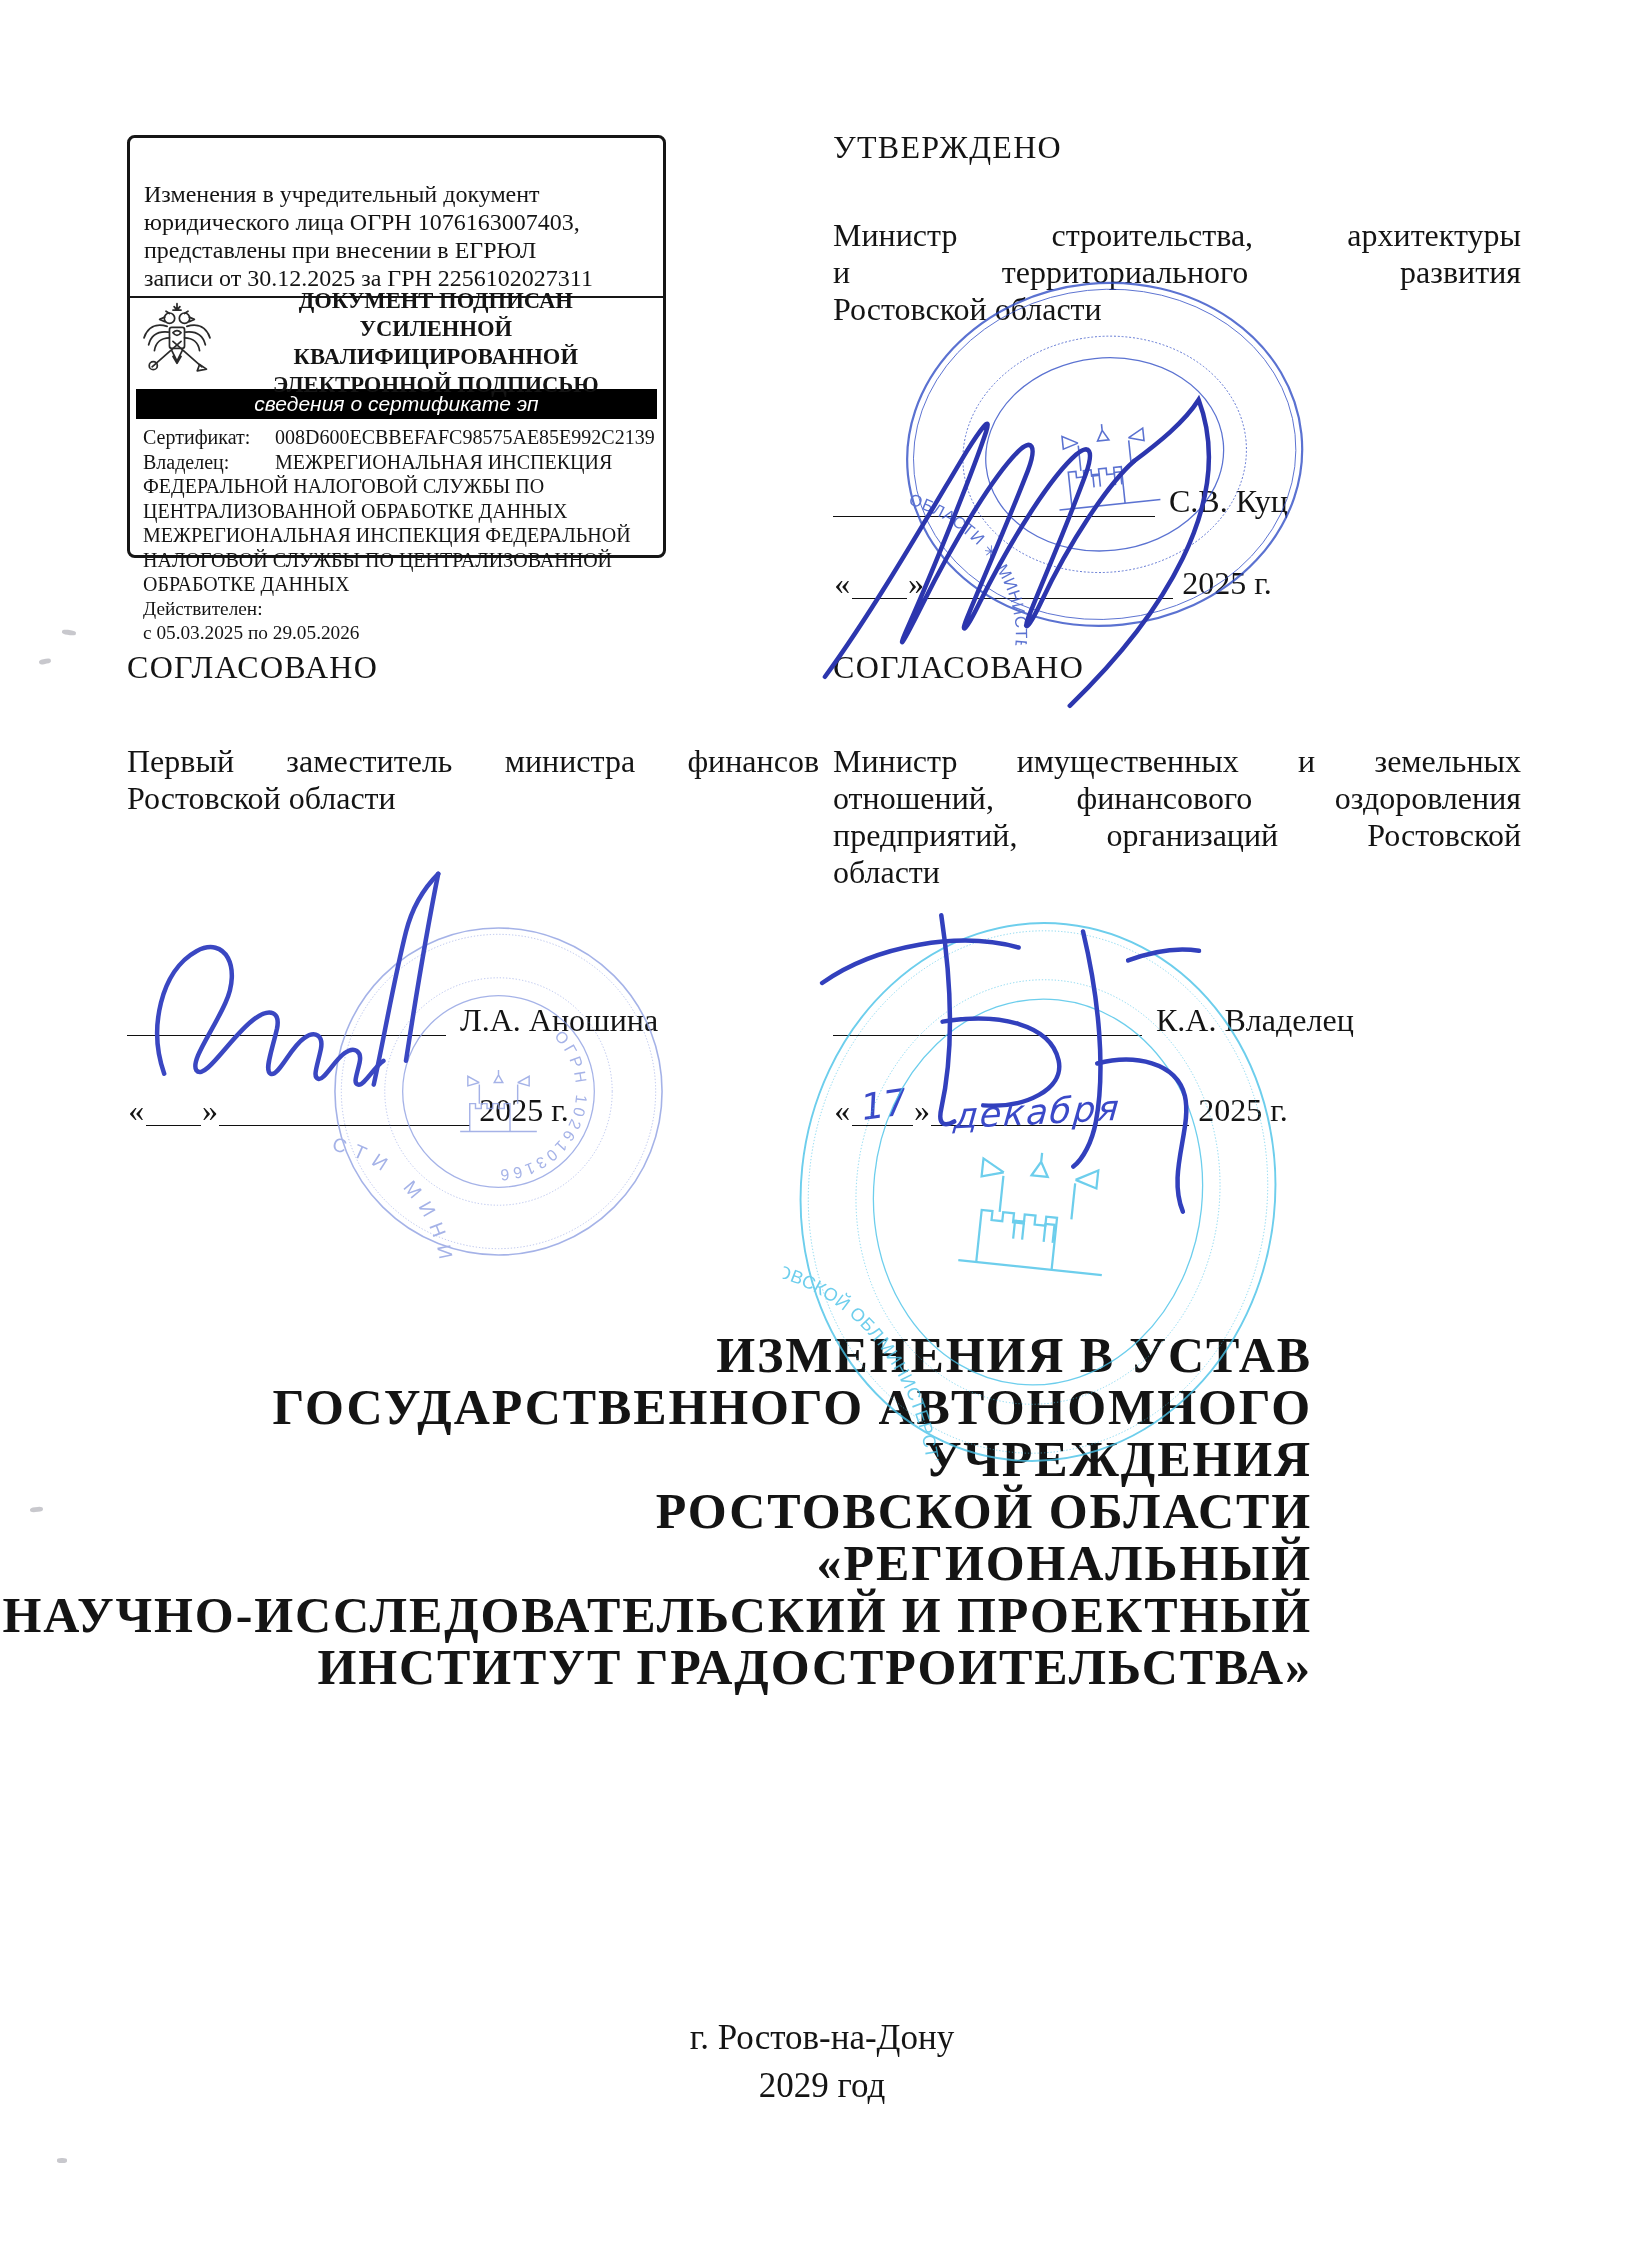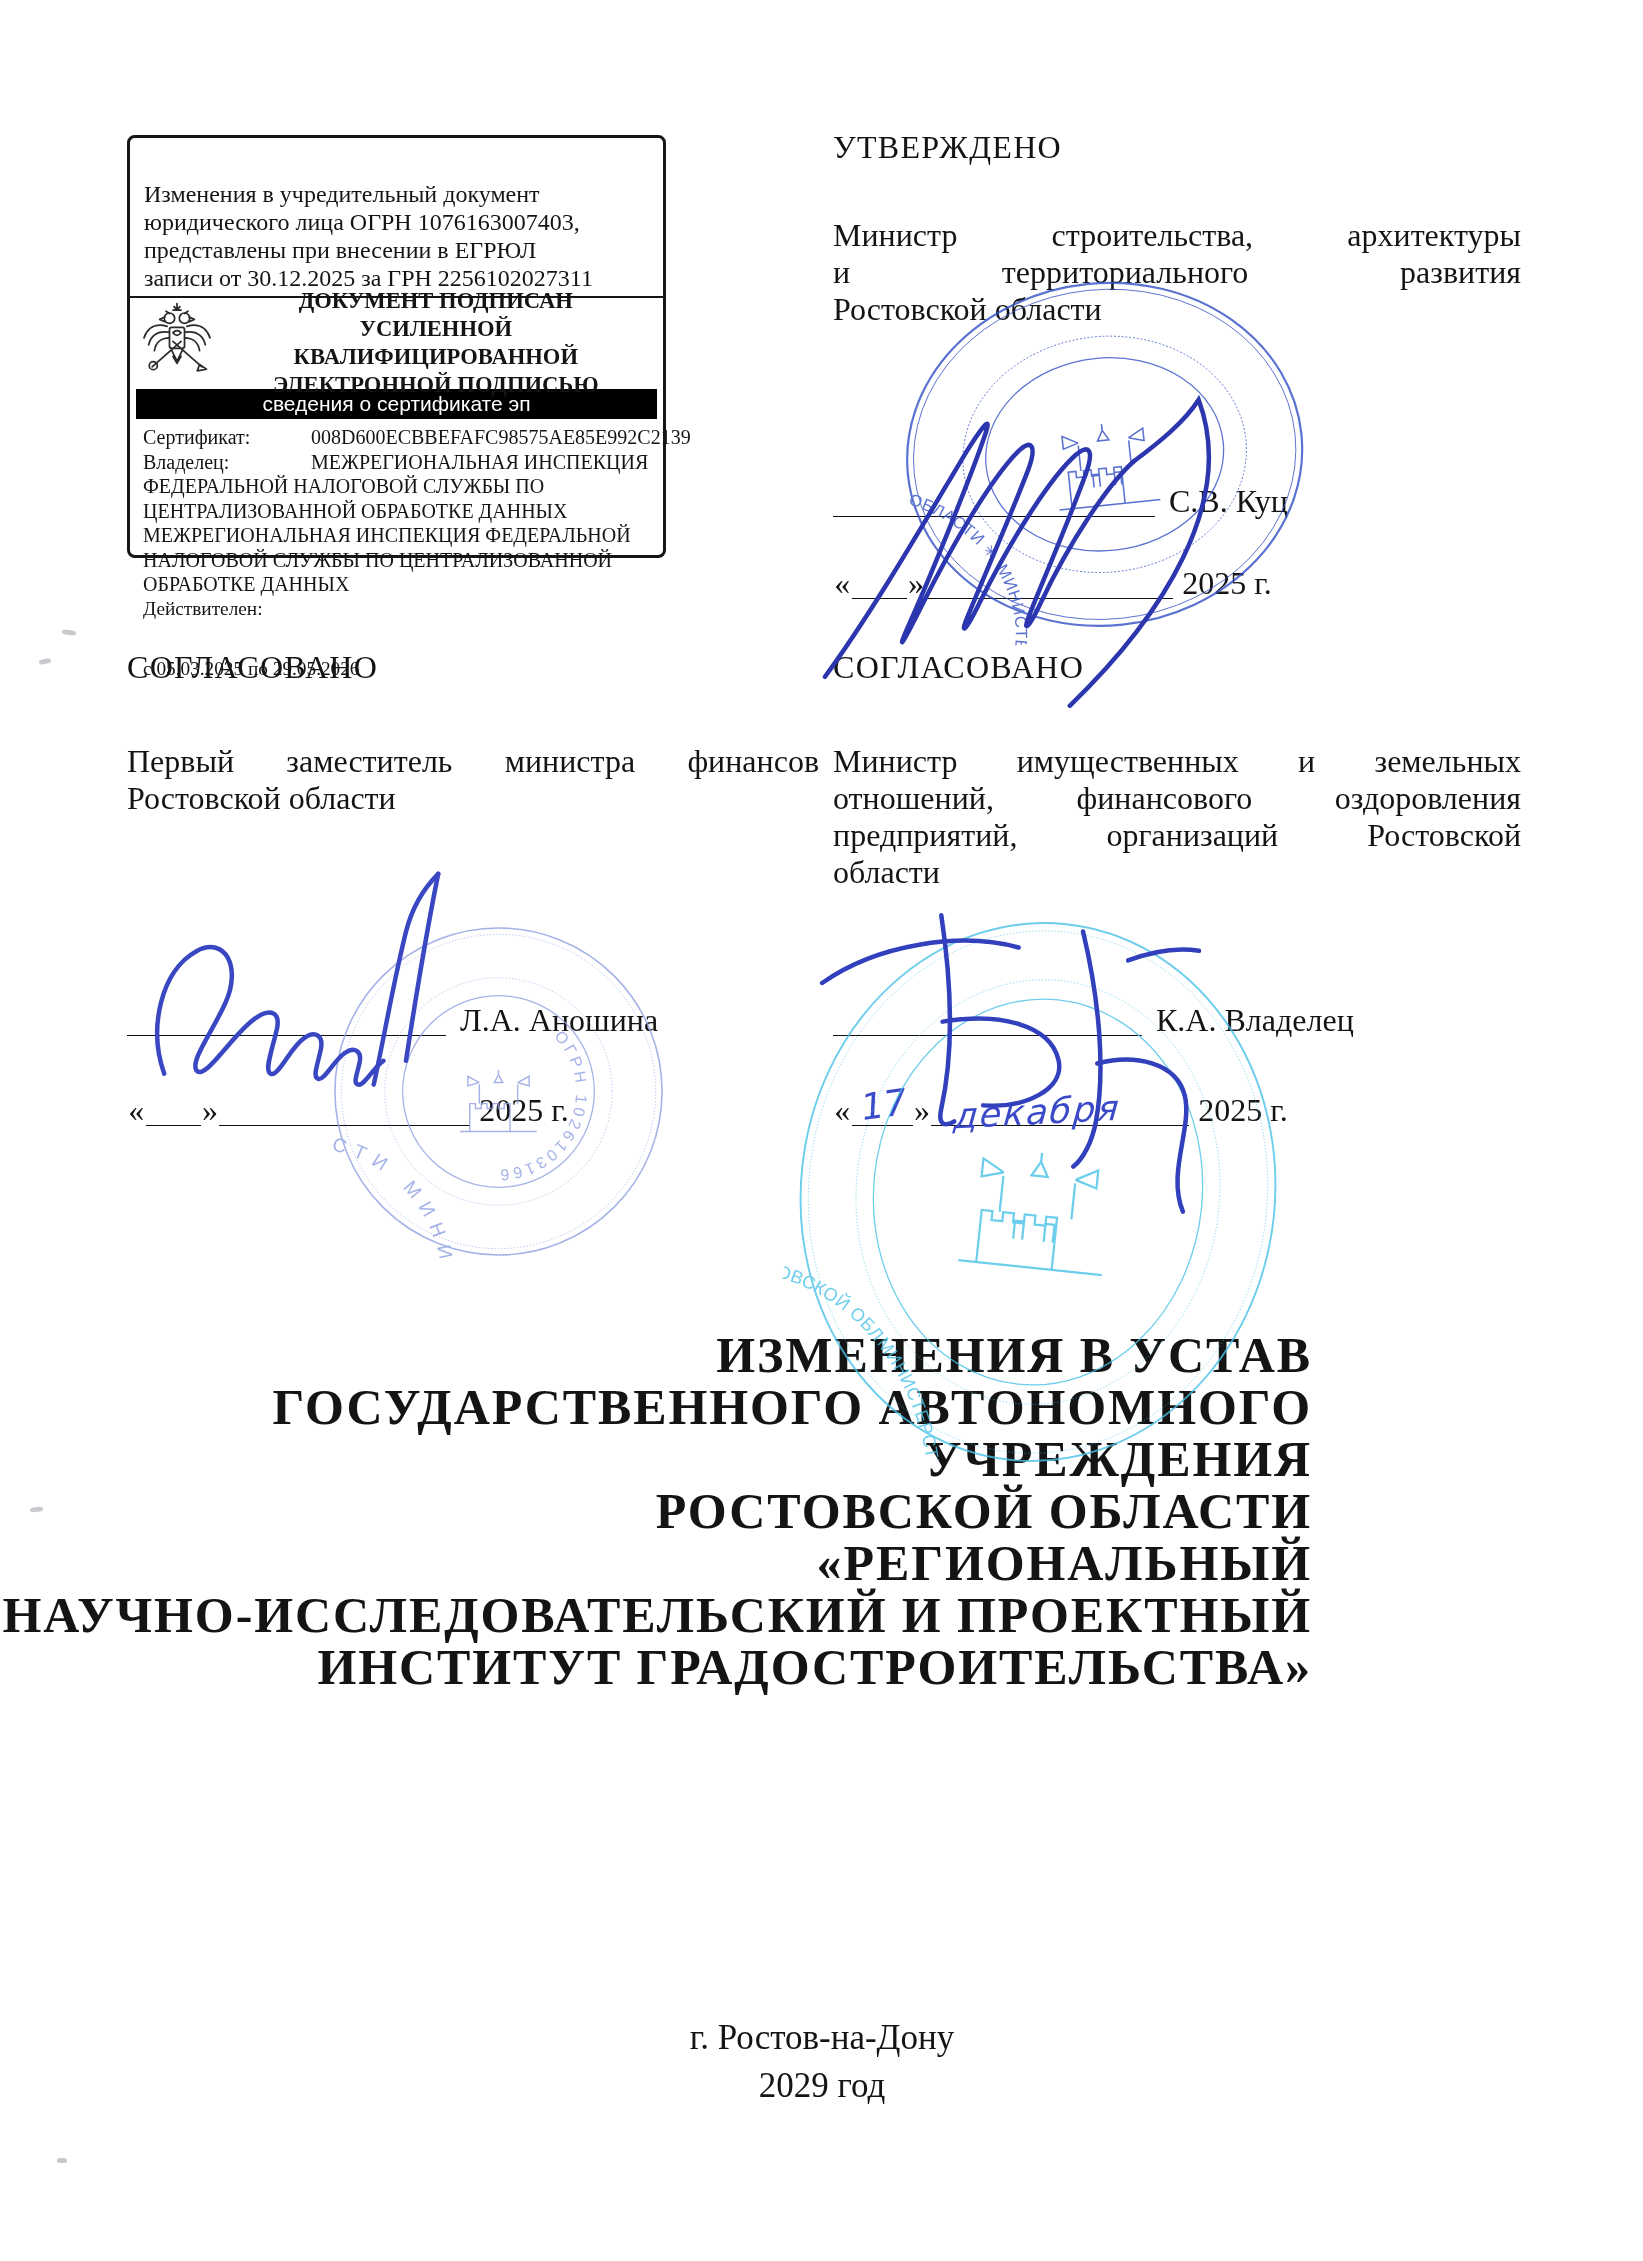--- a/index.html
+++ b/index.html
@@ -14,24 +14,24 @@
     border:3.2px solid #161616; border-radius:7.7px; box-sizing:border-box;
     background:#fff;
   }
   .regbox-header { padding:7.7px 13px 3.9px 14px; font-size:24px; line-height:28px; white-space:nowrap;margin-top:34px; }
   .regbox-signed { border-top:2.6px solid #161616; height:90px; display:flex; align-items:center; }
   .eagle { width:76px; height:81px; margin-left:9px; flex:none; }
   .signed-lines { flex:1; text-align:center; font-weight:bold; font-size:22.6px; line-height:28px; padding-right:6.4px; }
   .regbox-bar {
     margin:1.3px 6.4px 0 6.4px; height:30px; background:#000; color:#fff;
     font-family:"Liberation Sans", sans-serif; font-size:21px;
-    display:flex; align-items:center; justify-content:center;
+    display:flex; align-items:center; justify-content:center;font-style:italic;
   }
   .regbox-cert { padding:6.4px 10.3px 0 13px; font-size:20px; line-height:24.5px; }
-  .cert-row { display:flex;gap:36px; }
+  .cert-row { display:flex; }
   .cert-label { width:132px; flex:none; }
   .cert-value { flex:1; white-space:nowrap; }
   .cert-cont { white-space:nowrap; }
   .valid-row { font-size:19.3px;flex-direction:column; }
   
   .blk-heading { position:absolute; font-size:32px; letter-spacing:1.3px; }
   .pos-block { position:absolute; font-size:32px; line-height:37px; }
   .just { text-align:justify; text-align-last:justify; }
   .sig-row, .date-row { position:absolute; display:flex; align-items:flex-end; font-size:32px; height:40px; z-index:2; }
   .rule { display:inline-block; border-bottom:1.9px solid #101010; margin-bottom:2.6px; position:relative; }

